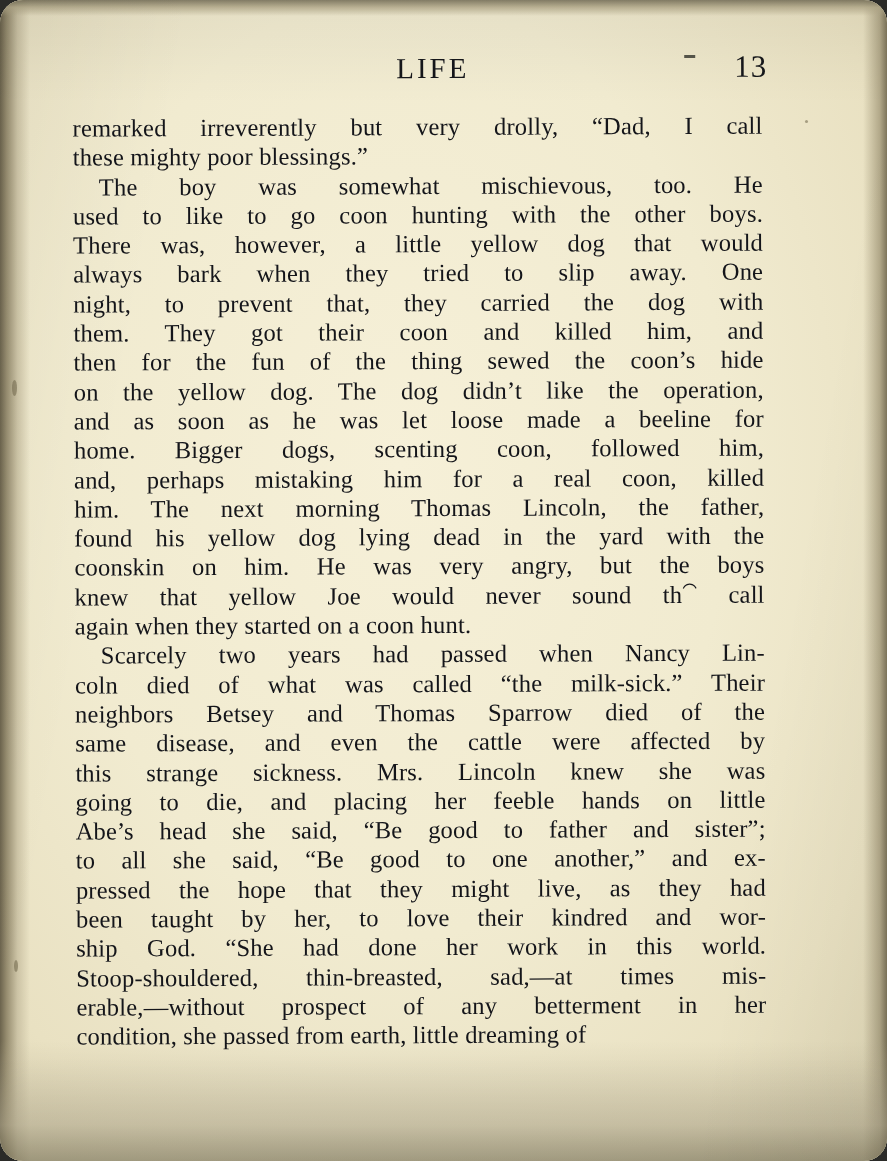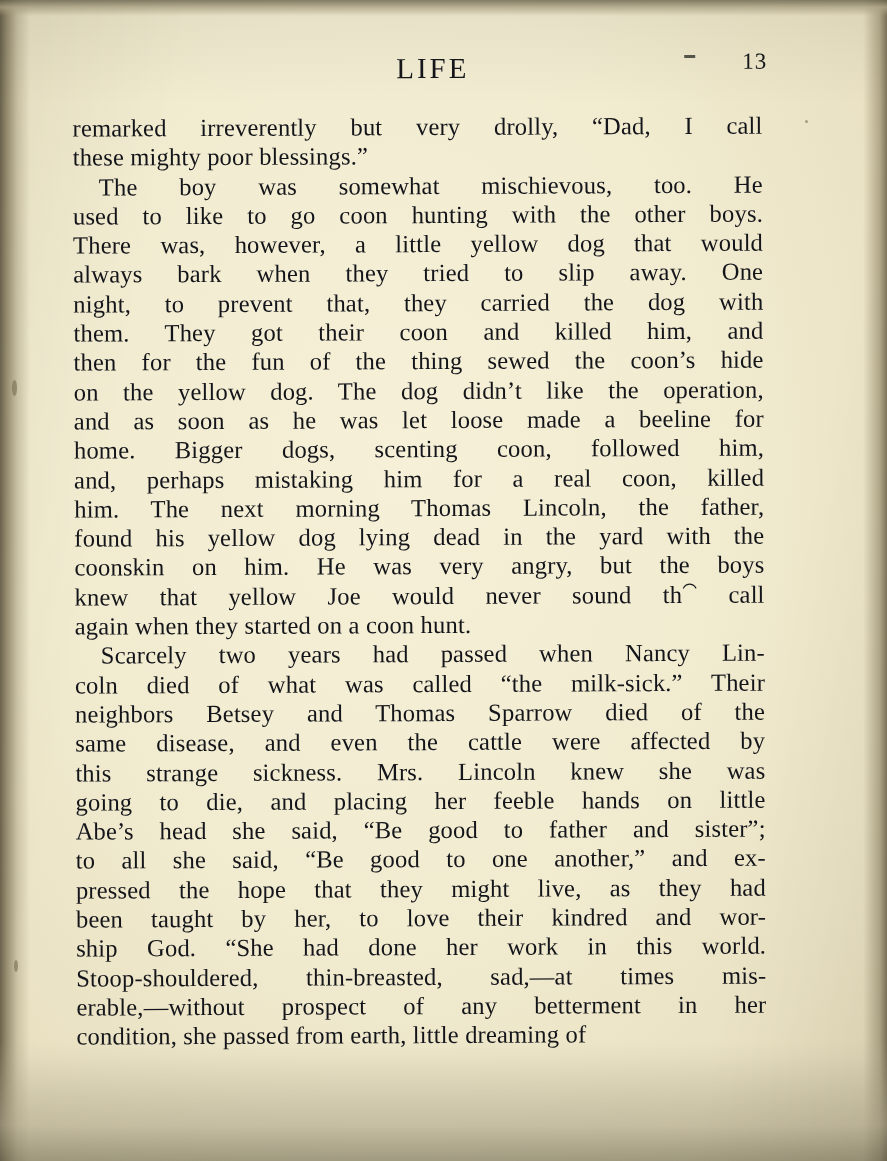--- a/index.html
+++ b/index.html
@@ -7,20 +7,21 @@
     padding: 0;
     background: #2b2b28;
   }
   .page {
     position: relative;
     width: 887px;
     height: 1161px;
     overflow: hidden;
     background: #f0ead2;
     font-family: "Liberation Serif", serif;
+    border-radius: 23px;
   }
   
   .paper-base {
     position: absolute;
     inset: 0;
     background:
       radial-gradient(ellipse at 45% 40%, #f6f0d8 0%, #f1ebd0 48%, #e9e1c2 78%, #ded5b3 100%);
   }
   .paper-grain {
     position: absolute;
@@ -85,21 +86,21 @@
     font-size: 29px;
     letter-spacing: 3px;
     color: #15161a;
     font-family: "Liberation Serif", serif;
     transform: translateX(-14px);
   }
   .page-number {
     position: absolute;
     right: 58px;
     top: -2px;
-    font-size: 23px;
+    font-size: 31px;
     color: #15161a;
     font-family: "Liberation Serif", serif;
     letter-spacing: 1px;
   }
   .head-tick {
     position: absolute;
     right: 130px;
     top: 4px;
     width: 11px;
     height: 3px;

